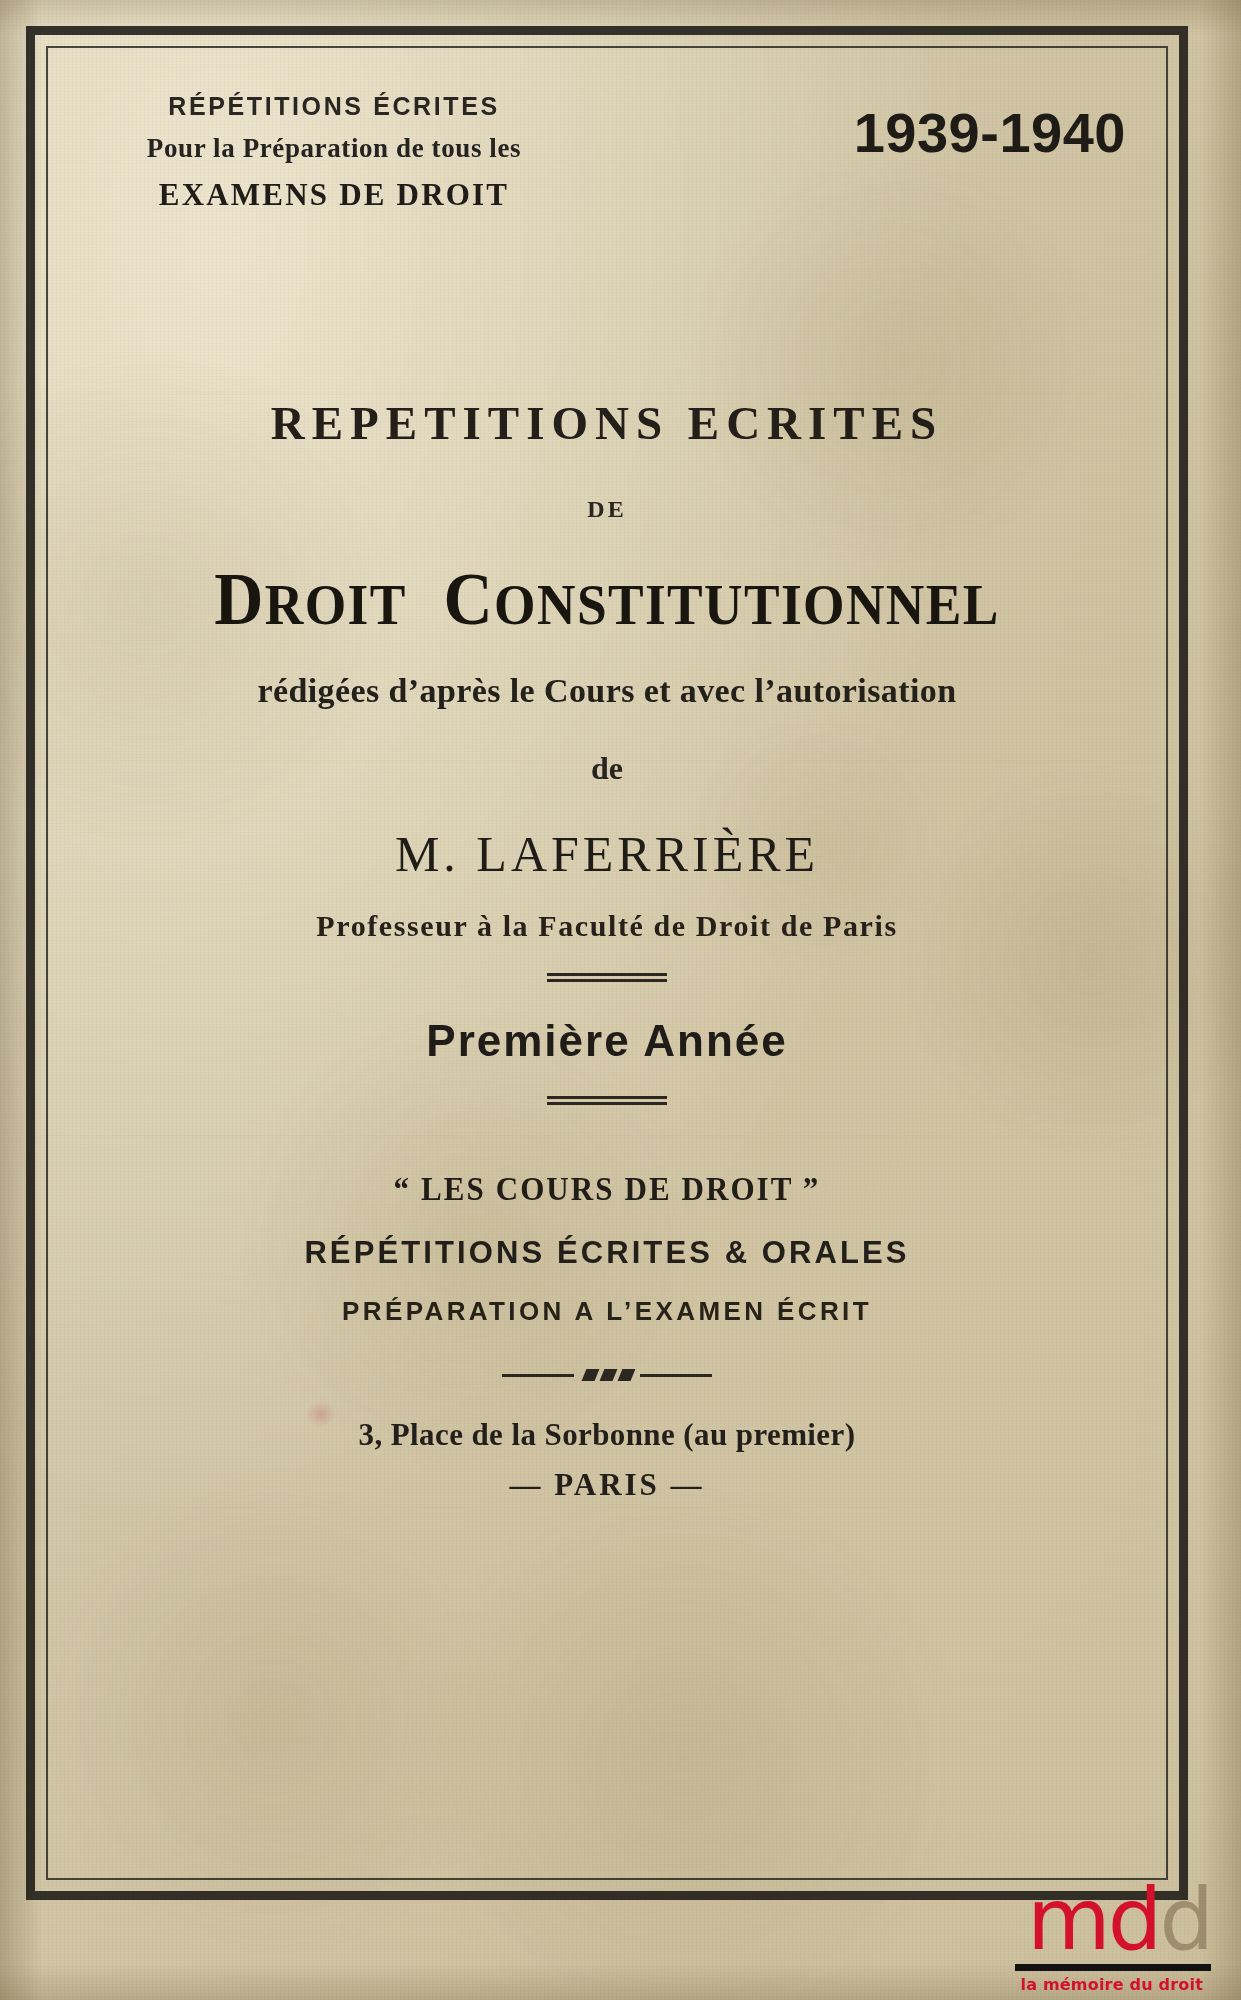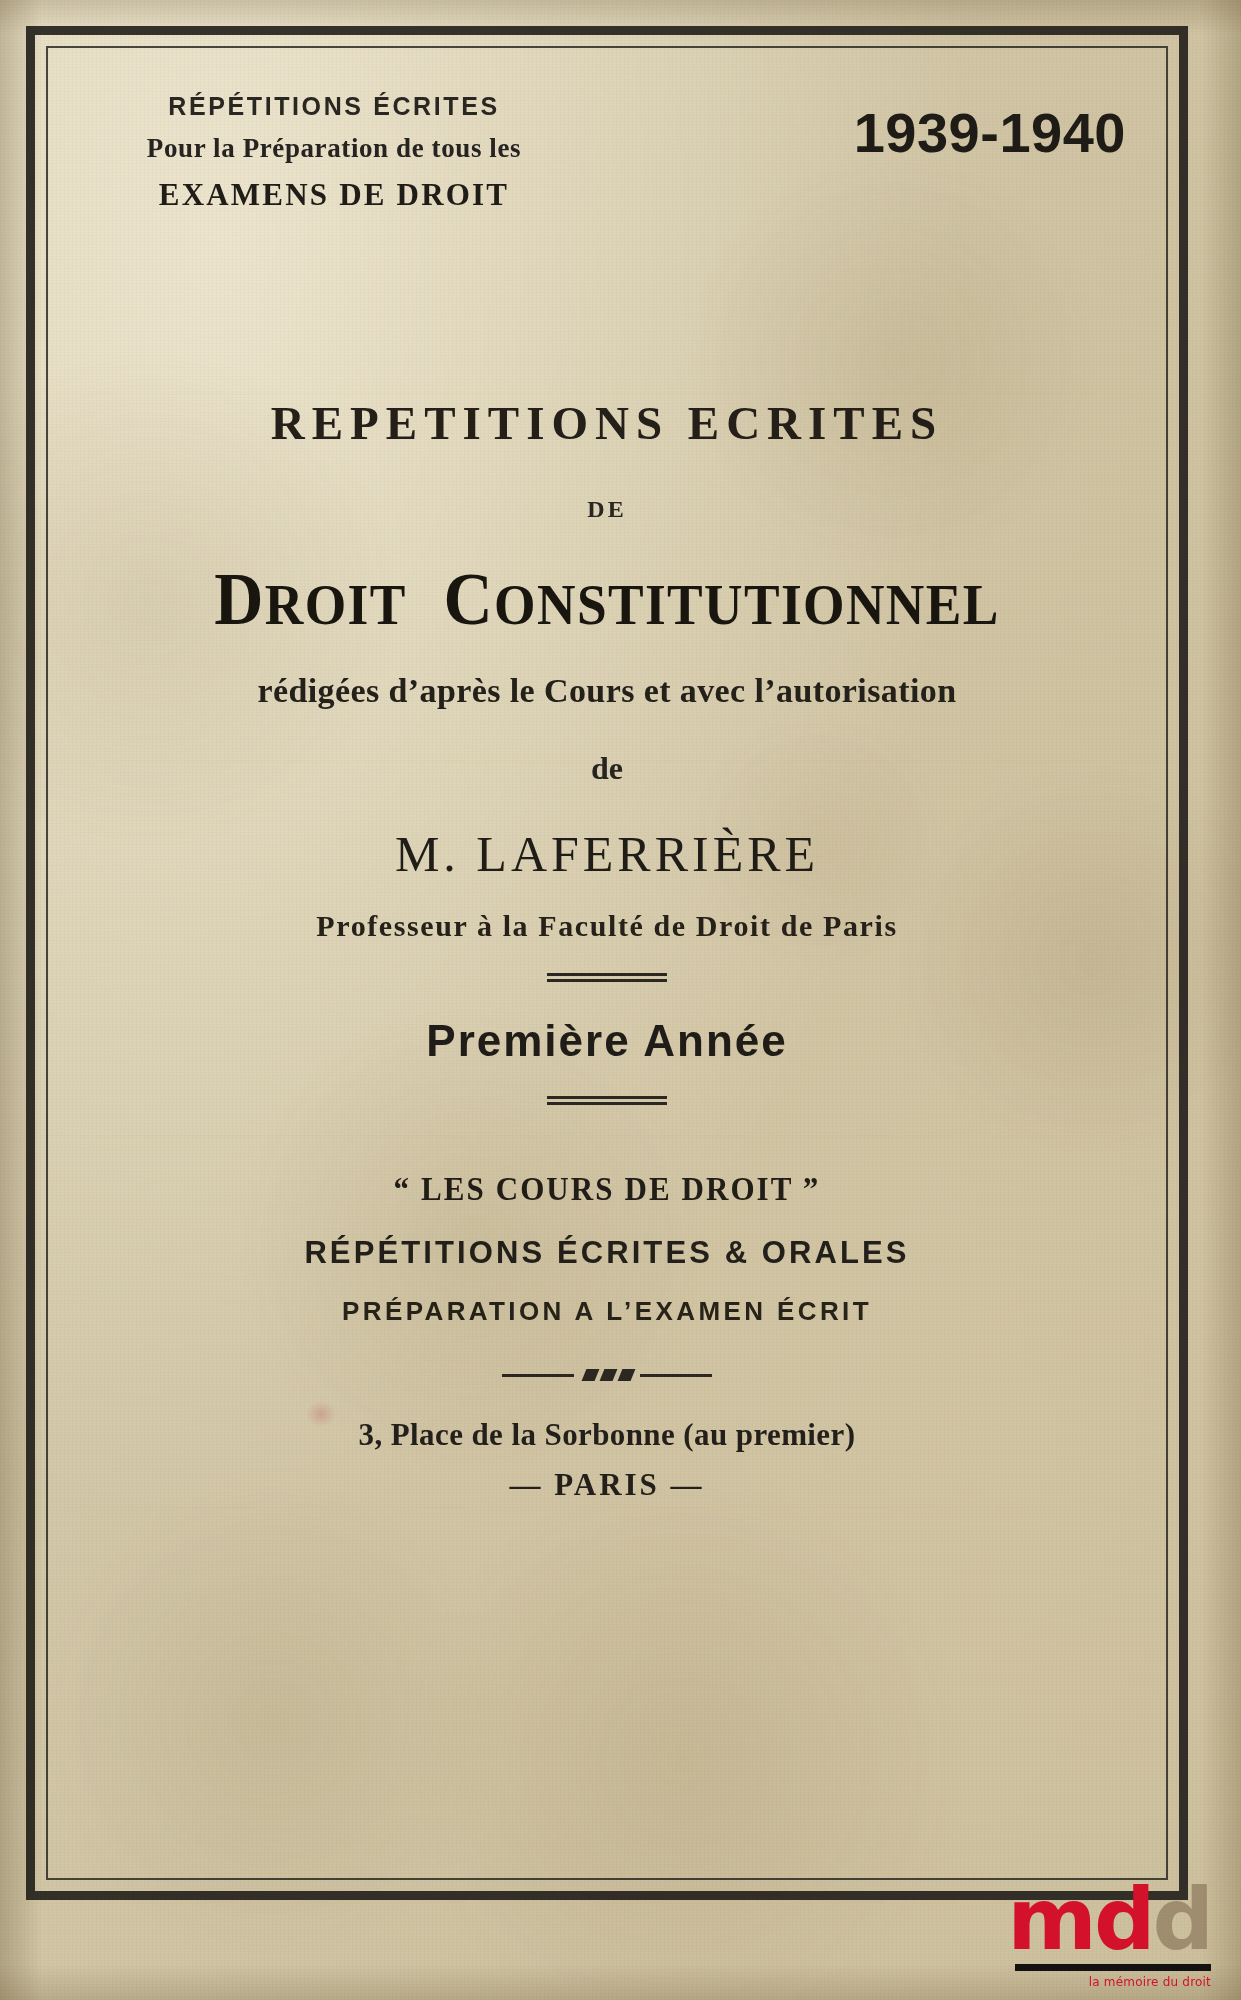--- a/index.html
+++ b/index.html
@@ -366,43 +366,43 @@
     bottom: 6px;
     width: 220px;
     height: 118px;
   }
   .logo-mark {
     position: absolute;
     right: 12px;
     top: 0;
     font-family: "DejaVu Sans", sans-serif;
     font-size: 86px;
-    font-weight: 700;
+    font-weight: 400;
     line-height: 1;
     letter-spacing: -3px;
     color: #d3112a;
   }
   .logo-mark .ghost {
     color: rgba(120,100,72,0.55);
   }
   .logo-underline {
     position: absolute;
     right: 12px;
     top: 88px;
     width: 196px;
     height: 7px;
     background: #141210;
   }
   .logo-tag {
     position: absolute;
-    right: 12px;
+    right: 20px;
     top: 99px;
     font-family: "DejaVu Sans", sans-serif;
-    font-size: 12px;
-    font-weight: 400;
+    font-size: 16px;
+    font-weight: 700;
     letter-spacing: 0.2px;
     color: #d3112a;
     white-space: nowrap;
   }
 </style>
 </head>
 <body>
 
 <div class="page">
 

